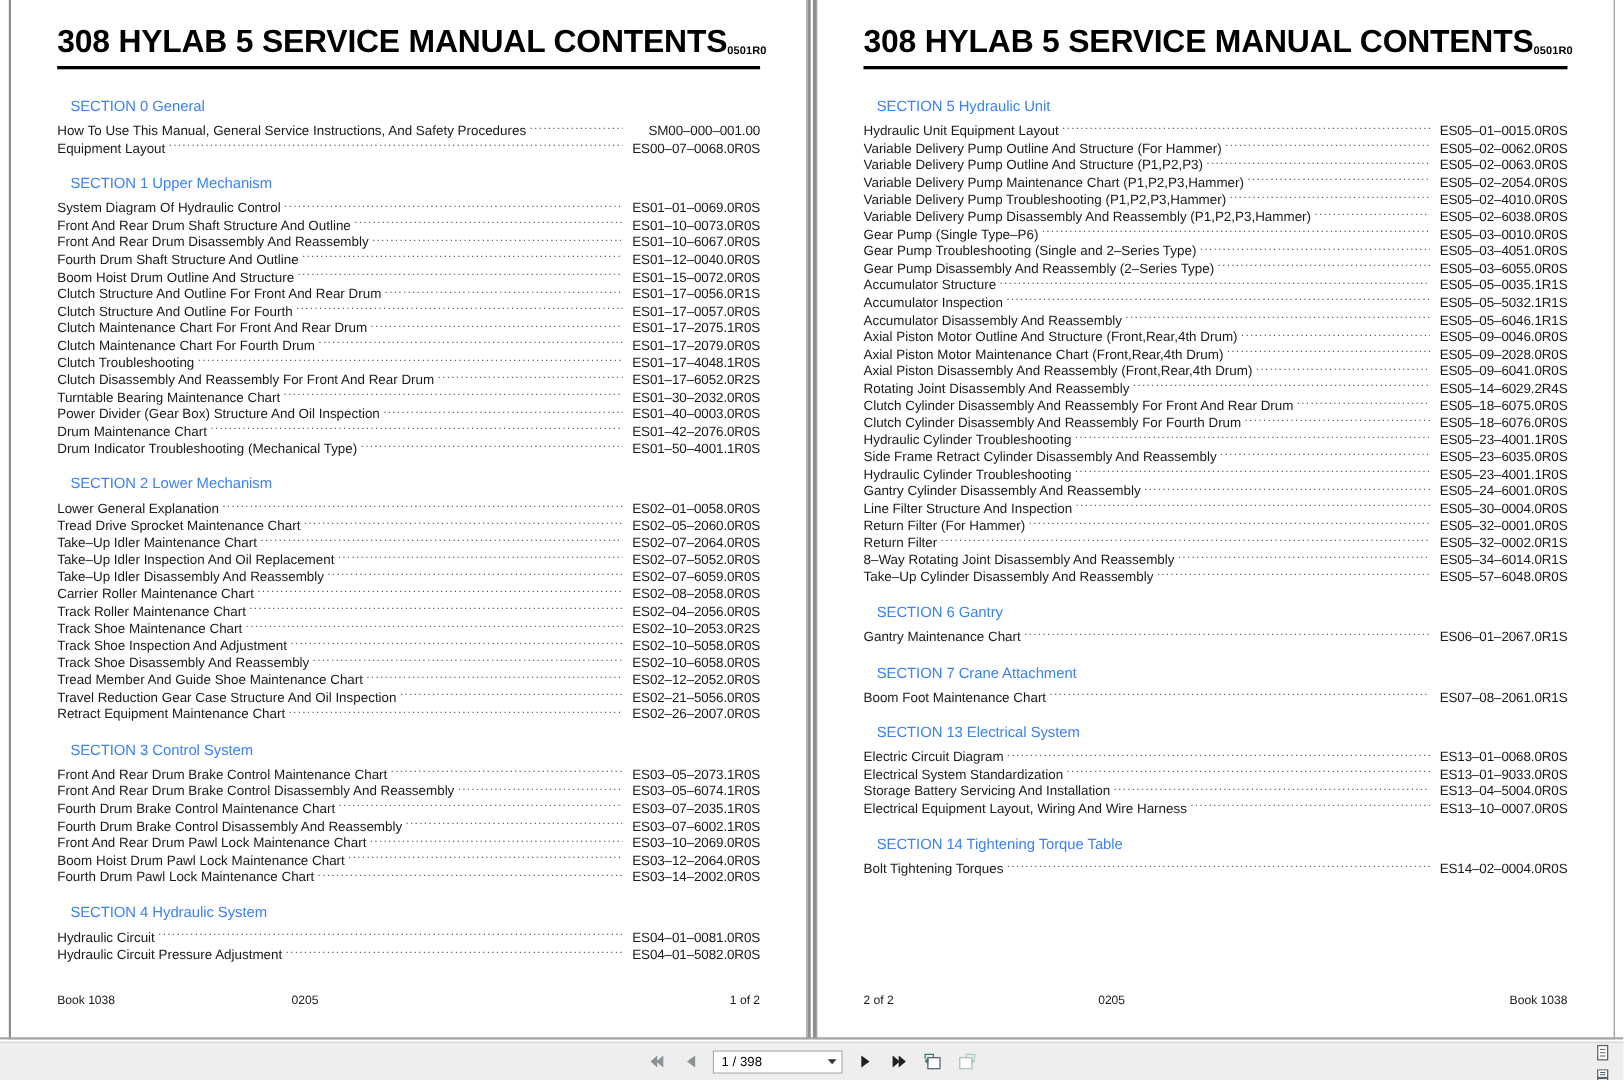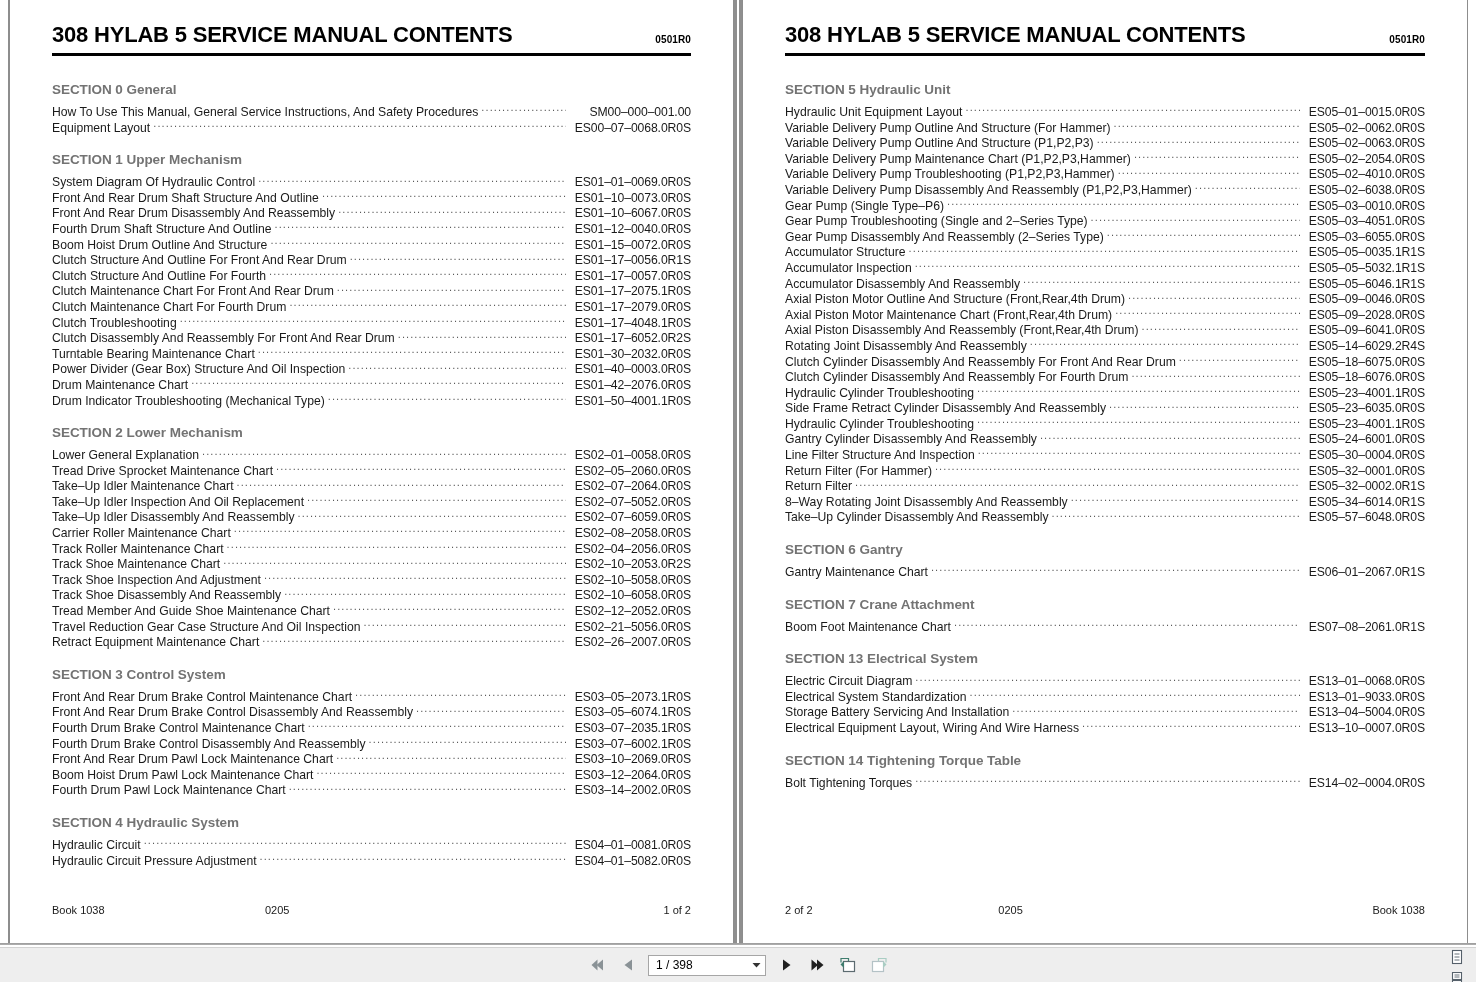--- a/index.html
+++ b/index.html
@@ -41,21 +41,21 @@
   }
 
   
   .doc-header {
     display: flex;
     align-items: flex-end;
     justify-content: space-between;
     padding: 0 4px 2px 4px;
   }
   .doc-title {
-    font-size: 22px;
+    font-size: 29px;
     font-weight: bold;
     letter-spacing: -0.2px;
     color: #000;
     white-space: nowrap;
     text-align: center;
   }
   .doc-rev {
     font-size: 10px;
     font-weight: bold;
     color: #000;
@@ -67,23 +67,23 @@
     background: #000;
     margin: 3px 4px 0 4px;
   }
 
   
   .toc {
     padding: 26px 4px 0 4px;
   }
   .section-head {
     font-size: 13.5px;
-    font-weight: bold;
-    color: #737373;
-    margin: 0 0 7px 0;
+    font-weight: normal;
+    color: #3b82f6;
+    margin: 0 0 7px 12px;
     letter-spacing: -0.05px;
   }
   .section-block + .section-block { margin-top: 17px; }
 
   .entry {
     display: flex;
     align-items: baseline;
     font-size: 12.2px;
     line-height: 14.6px;
     color: #1a1a1a;

